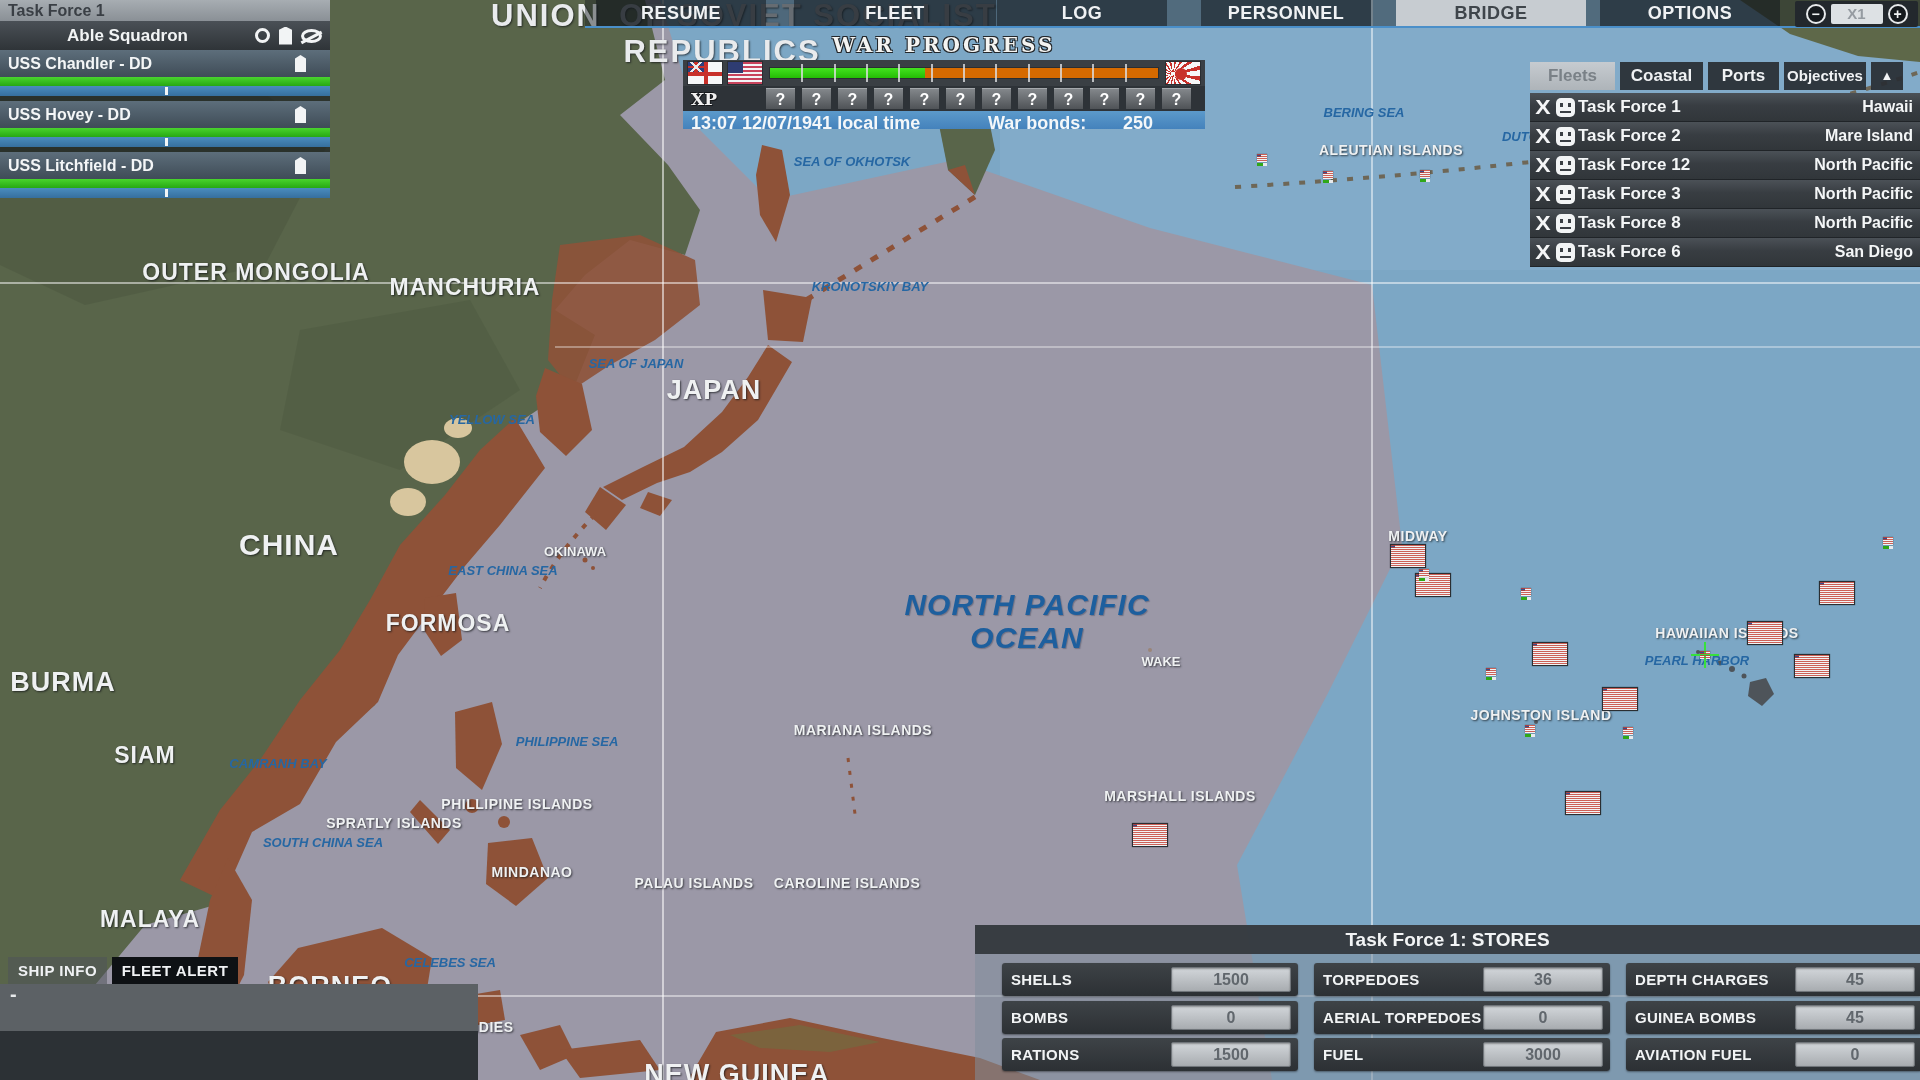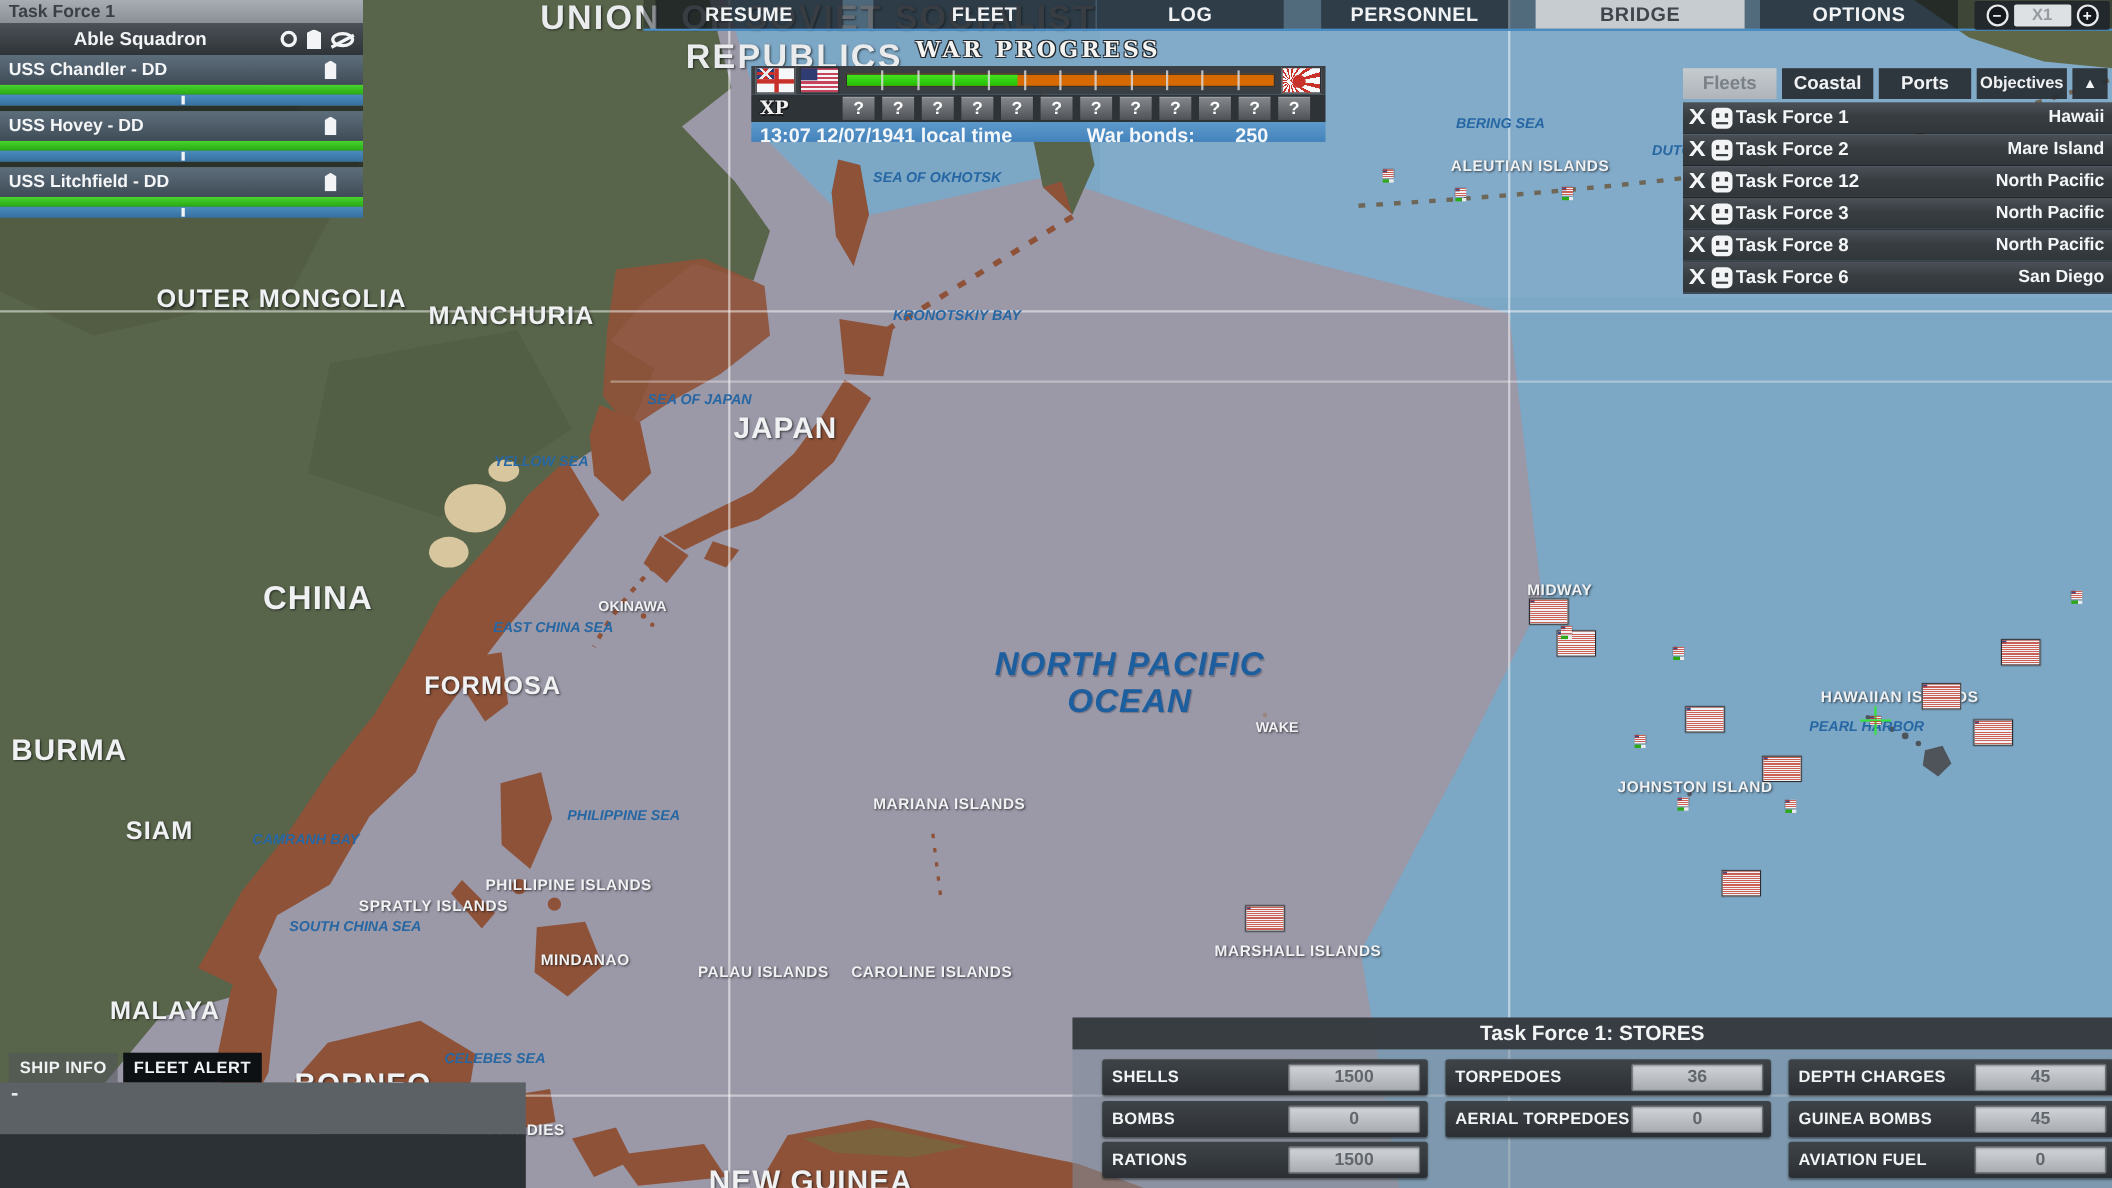--- a/index.html
+++ b/index.html
@@ -106,21 +106,21 @@
   #bonds-value{position:absolute;left:440px;top:0;line-height:24px;color:#F4F7F9;font-weight:bold;font-size:18px;}
 
   
   #fleets-panel{position:absolute;left:1530px;top:62px;width:390px;z-index:10;}
   #fleets-tabs{height:28px;display:flex;}
   .ftab{height:28px;line-height:28px;text-align:center;font-weight:bold;font-size:17px;
         background:rgba(40,45,50,.92);color:#F0F2F4;margin-right:5px;cursor:pointer;}
   .ftab.active{background:linear-gradient(#C6CBD0,#AEB4B9);color:#7A8187;}
   .ftab-arrow{width:32px;height:28px;background:rgba(40,45,50,.92);color:#F2F4F5;font-size:13px;
         text-align:center;line-height:28px;margin-right:0;cursor:pointer;}
-  #t-fleets{width:85px;} #t-coastal{width:83px;} #t-ports{width:84px;} #t-objectives{width:82px;font-size:15px;}
+  #t-fleets{width:85px;} #t-coastal{width:83px;} #t-ports{width:71px;} #t-objectives{width:82px;font-size:15px;}
   #fleets-rows{margin-top:3px;}
   .frow{height:29px;display:flex;align-items:center;border-bottom:1px solid #202428;cursor:pointer;
         background:linear-gradient(#4B5157 0%,#383D42 45%,#31363A 100%);}
   .xmark{width:26px;text-align:center;color:#F5F6F7;font-weight:900;font-size:20px;transform:scaleX(1.15);}
   .face{position:relative;width:19px;height:19px;background:#F2F4F5;border-radius:5px;flex:none;}
   .face::before{content:"";position:absolute;left:4px;top:5px;width:3px;height:4px;background:#3A3F44;
         box-shadow:8px 0 #3A3F44;}
   .face::after{content:"";position:absolute;left:4px;top:13px;width:11px;height:2px;background:#3A3F44;}
   .frow .fname{margin-left:3px;color:#F4F6F7;font-weight:bold;font-size:17px;}
   .frow .floc{margin-left:auto;padding-right:7px;color:#F4F6F7;font-weight:bold;font-size:16px;}
@@ -244,21 +244,21 @@
       <div class="lbl k-country-md" style="left: 150px; top: 919px;">MALAYA</div>
       <div class="lbl k-country-md" style="left: 448px; top: 623px;">FORMOSA</div>
       <div class="lbl k-country-lg" style="left: 737px; top: 1074px;">NEW GUINEA</div>
       <div class="lbl k-country-lg" style="left: 330px; top: 986px;">BORNEO</div>
       <div class="lbl k-island-sm" style="left: 575px; top: 551px;">OKINAWA</div>
       <div class="lbl k-island" style="left: 1418px; top: 536px;">MIDWAY</div>
       <div class="lbl k-island" style="left: 1727px; top: 633px;">HAWAIIAN ISLANDS</div>
       <div class="lbl k-island" style="left: 1541px; top: 715px;">JOHNSTON ISLAND</div>
       <div class="lbl k-island-sm" style="left: 1161px; top: 661px;">WAKE</div>
       <div class="lbl k-island" style="left: 863px; top: 730px;">MARIANA ISLANDS</div>
-      <div class="lbl k-island" style="left: 1180px; top: 864px;">MARSHALL ISLANDS</div>
+      <div class="lbl k-island" style="left: 1180px; top: 796px;">MARSHALL ISLANDS</div>
       <div class="lbl k-island" style="left: 517px; top: 804px;">PHILLIPINE ISLANDS</div>
       <div class="lbl k-island" style="left: 394px; top: 823px;">SPRATLY ISLANDS</div>
       <div class="lbl k-island" style="left: 532px; top: 872px;">MINDANAO</div>
       <div class="lbl k-island" style="left: 694px; top: 883px;">PALAU ISLANDS</div>
       <div class="lbl k-island" style="left: 847px; top: 883px;">CAROLINE ISLANDS</div>
       <div class="lbl k-island" style="left: 1391px; top: 150px;">ALEUTIAN ISLANDS</div>
       <div class="lbl k-island" style="left: 477px; top: 1027px;">ST INDIES</div>
       <div class="lbl k-water" style="left: 852px; top: 161px;">SEA OF OKHOTSK</div>
       <div class="lbl k-water" style="left: 1364px; top: 112px;">BERING SEA</div>
       <div class="lbl k-water" style="left: 1555px; top: 136px;">DUTCH HARBOR</div>
@@ -502,19 +502,23 @@
       <span class="s-value">0</span>
     </div>
     <div class="store-cell sc-c2 sc-r1">
       <span class="s-label">GUINEA BOMBS</span>
       <span class="s-value">45</span>
     </div>
     <div class="store-cell sc-c0 sc-r2">
       <span class="s-label">RATIONS</span>
       <span class="s-value">1500</span>
     </div>
+    <div class="store-cell sc-c1 sc-r2">
+      <span class="s-label">FUEL</span>
+      <span class="s-value">3000</span>
+    </div>
     <div class="store-cell sc-c2 sc-r2">
       <span class="s-label">AVIATION FUEL</span>
       <span class="s-value">0</span>
     </div>
   </div>
 
 </div>
 
 </body></html>

